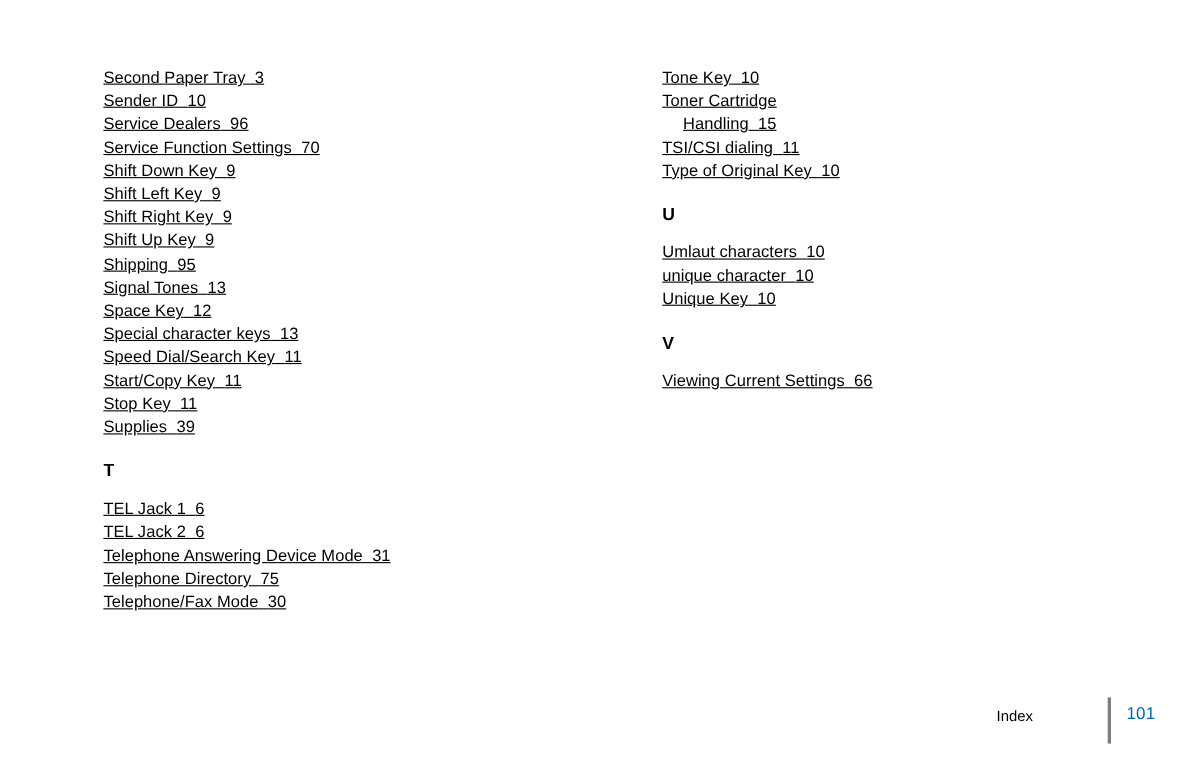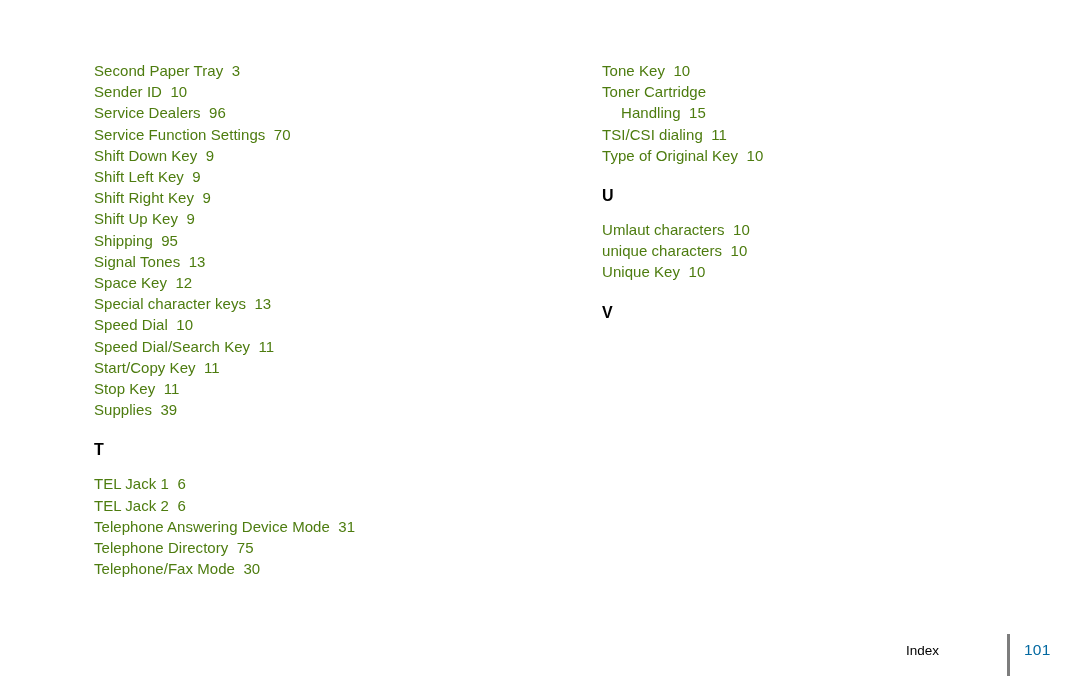--- a/index.html
+++ b/index.html
@@ -26,23 +26,24 @@
     position: absolute;
     top: 60px;
   }
   .column--left  { left: 94px;  width: 430px; }
   .column--right { left: 558px; width: 430px; margin-left: 44px; }
 
   
   .entry {
     font-size: 15px;
     line-height: 21.2px;
-    color: #4d7c0f;
+    color: #000000;
     white-space: pre;
     letter-spacing: 0.05px;
+    text-decoration: underline;
   }
   .entry--sub {
     padding-left: 19px;
   }
   .entry .entry-label {
     font-size: 15px;
   }
   .entry .entry-page {
     font-size: 15px;
   }
@@ -108,21 +109,20 @@
           <div class="entry"><span class="entry-label">Service Dealers</span>&nbsp;&nbsp;<span class="entry-page">96</span></div>
           <div class="entry"><span class="entry-label">Service Function Settings</span>&nbsp;&nbsp;<span class="entry-page">70</span></div>
           <div class="entry"><span class="entry-label">Shift Down Key</span>&nbsp;&nbsp;<span class="entry-page">9</span></div>
           <div class="entry"><span class="entry-label">Shift Left Key</span>&nbsp;&nbsp;<span class="entry-page">9</span></div>
           <div class="entry"><span class="entry-label">Shift Right Key</span>&nbsp;&nbsp;<span class="entry-page">9</span></div>
           <div class="entry"><span class="entry-label">Shift Up Key</span>&nbsp;&nbsp;<span class="entry-page">9</span></div>
           <div class="entry"><span class="entry-label">Shipping</span>&nbsp;&nbsp;<span class="entry-page">95</span></div>
           <div class="entry"><span class="entry-label">Signal Tones</span>&nbsp;&nbsp;<span class="entry-page">13</span></div>
           <div class="entry"><span class="entry-label">Space Key</span>&nbsp;&nbsp;<span class="entry-page">12</span></div>
           <div class="entry"><span class="entry-label">Special character keys</span>&nbsp;&nbsp;<span class="entry-page">13</span></div>
-          <div class="entry"><span class="entry-label">Speed Dial</span>&nbsp;&nbsp;<span class="entry-page">10</span></div>
           <div class="entry"><span class="entry-label">Speed Dial/Search Key</span>&nbsp;&nbsp;<span class="entry-page">11</span></div>
           <div class="entry"><span class="entry-label">Start/Copy Key</span>&nbsp;&nbsp;<span class="entry-page">11</span></div>
           <div class="entry"><span class="entry-label">Stop Key</span>&nbsp;&nbsp;<span class="entry-page">11</span></div>
           <div class="entry"><span class="entry-label">Supplies</span>&nbsp;&nbsp;<span class="entry-page">39</span></div>
         </div>
         <div class="section-heading">T</div>
         <div class="entry-group">
           <div class="entry"><span class="entry-label">TEL Jack 1</span>&nbsp;&nbsp;<span class="entry-page">6</span></div>
           <div class="entry"><span class="entry-label">TEL Jack 2</span>&nbsp;&nbsp;<span class="entry-page">6</span></div>
           <div class="entry"><span class="entry-label">Telephone Answering Device Mode</span>&nbsp;&nbsp;<span class="entry-page">31</span></div>
@@ -137,24 +137,27 @@
         <div class="entry-group">
           <div class="entry"><span class="entry-label">Tone Key</span>&nbsp;&nbsp;<span class="entry-page">10</span></div>
           <div class="entry"><span class="entry-label">Toner Cartridge</span></div>
           <div class="entry entry--sub"><span class="entry-label">Handling</span>&nbsp;&nbsp;<span class="entry-page">15</span></div>
           <div class="entry"><span class="entry-label">TSI/CSI dialing</span>&nbsp;&nbsp;<span class="entry-page">11</span></div>
           <div class="entry"><span class="entry-label">Type of Original Key</span>&nbsp;&nbsp;<span class="entry-page">10</span></div>
         </div>
         <div class="section-heading">U</div>
         <div class="entry-group">
           <div class="entry"><span class="entry-label">Umlaut characters</span>&nbsp;&nbsp;<span class="entry-page">10</span></div>
-          <div class="entry"><span class="entry-label">unique characters</span>&nbsp;&nbsp;<span class="entry-page">10</span></div>
+          <div class="entry"><span class="entry-label">unique character</span>&nbsp;&nbsp;<span class="entry-page">10</span></div>
           <div class="entry"><span class="entry-label">Unique Key</span>&nbsp;&nbsp;<span class="entry-page">10</span></div>
         </div>
         <div class="section-heading">V</div>
+        <div class="entry-group">
+          <div class="entry"><span class="entry-label">Viewing Current Settings</span>&nbsp;&nbsp;<span class="entry-page">66</span></div>
+        </div>
       </div>
   </div>
 
   <div class="footer">
     <div class="footer-label">Index</div>
     <div class="footer-rule"></div>
     <div class="footer-pagenum">101</div>
   </div>
 
 </div>

